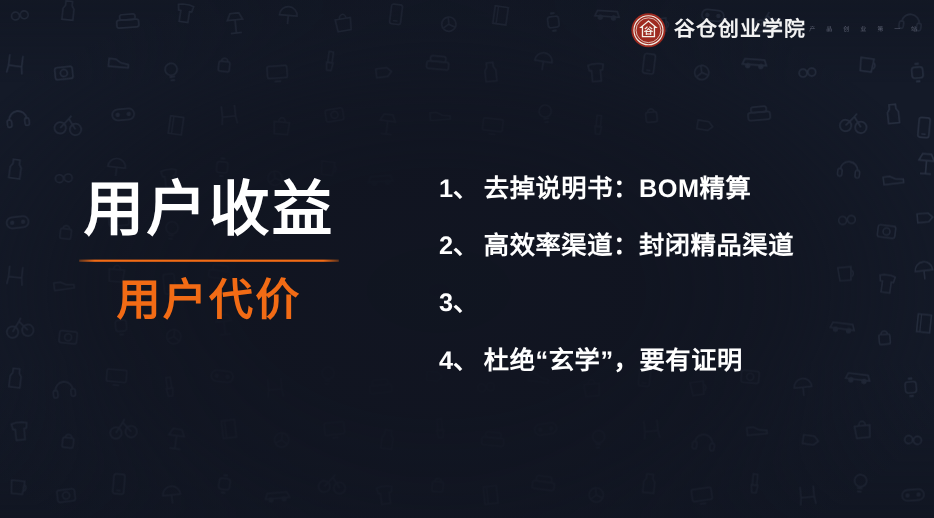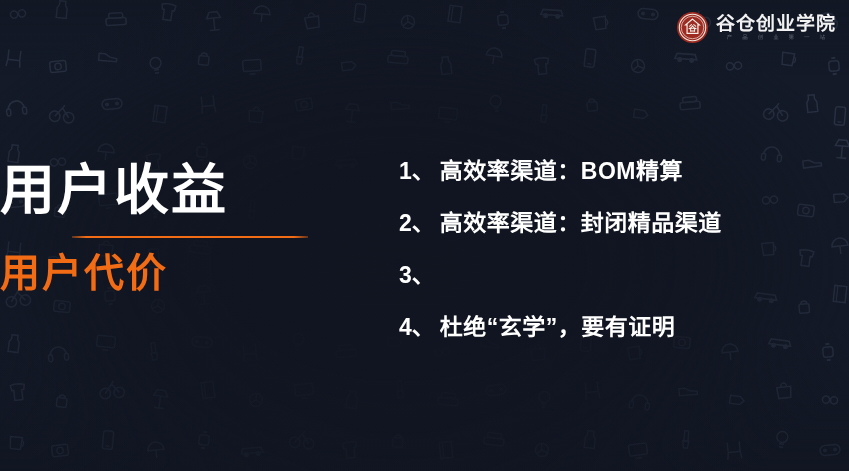--- a/index.html
+++ b/index.html
@@ -67,21 +67,21 @@
     gap: 7px;
   }
   .logo-seal {
     width: 33px;
     height: 33px;
     flex: 0 0 33px;
     position: relative;
   }
   .logo-text-wrap {
     display: flex;
-    flex-direction: column;
+    flex-direction: row;
     align-items: center;
     gap: 1px;
   }
   .logo-name {
     font-size: 19px;
     font-weight: 700;
     color: #f2f2f2;
     letter-spacing: 1px;
     line-height: 1.05;
     white-space: nowrap;
@@ -94,20 +94,21 @@
     white-space: nowrap;
     transform: translateX(2px);
   }
 
   
   .left-block {
     position: absolute;
     left: 0;
     top: 160px;
     width: 380px;
+    text-align: center;
   }
   .head-white {
     font-size: 55px;
     font-weight: 700;
     color: #ffffff;
     letter-spacing: 2px;
     line-height: 1.12;
     margin: 0;
   }
   .head-rule {
@@ -443,21 +444,21 @@
 
     <div class="left-block">
       <div class="head-white">用户收益</div>
       <div class="head-rule"></div>
       <div class="head-orange">用户代价</div>
     </div>
 
     <div class="right-list">
       <div class="list-item">
         <span class="item-num">1、</span>
-        <span class="item-text">高效率渠道：BOM精算</span>
+        <span class="item-text">去掉说明书：BOM精算</span>
       </div>
       <div class="list-item">
         <span class="item-num">2、</span>
         <span class="item-text">高效率渠道：封闭精品渠道</span>
       </div>
       <div class="list-item">
         <span class="item-num">3、</span>
       </div>
       <div class="list-item">
         <span class="item-num">4、</span>

